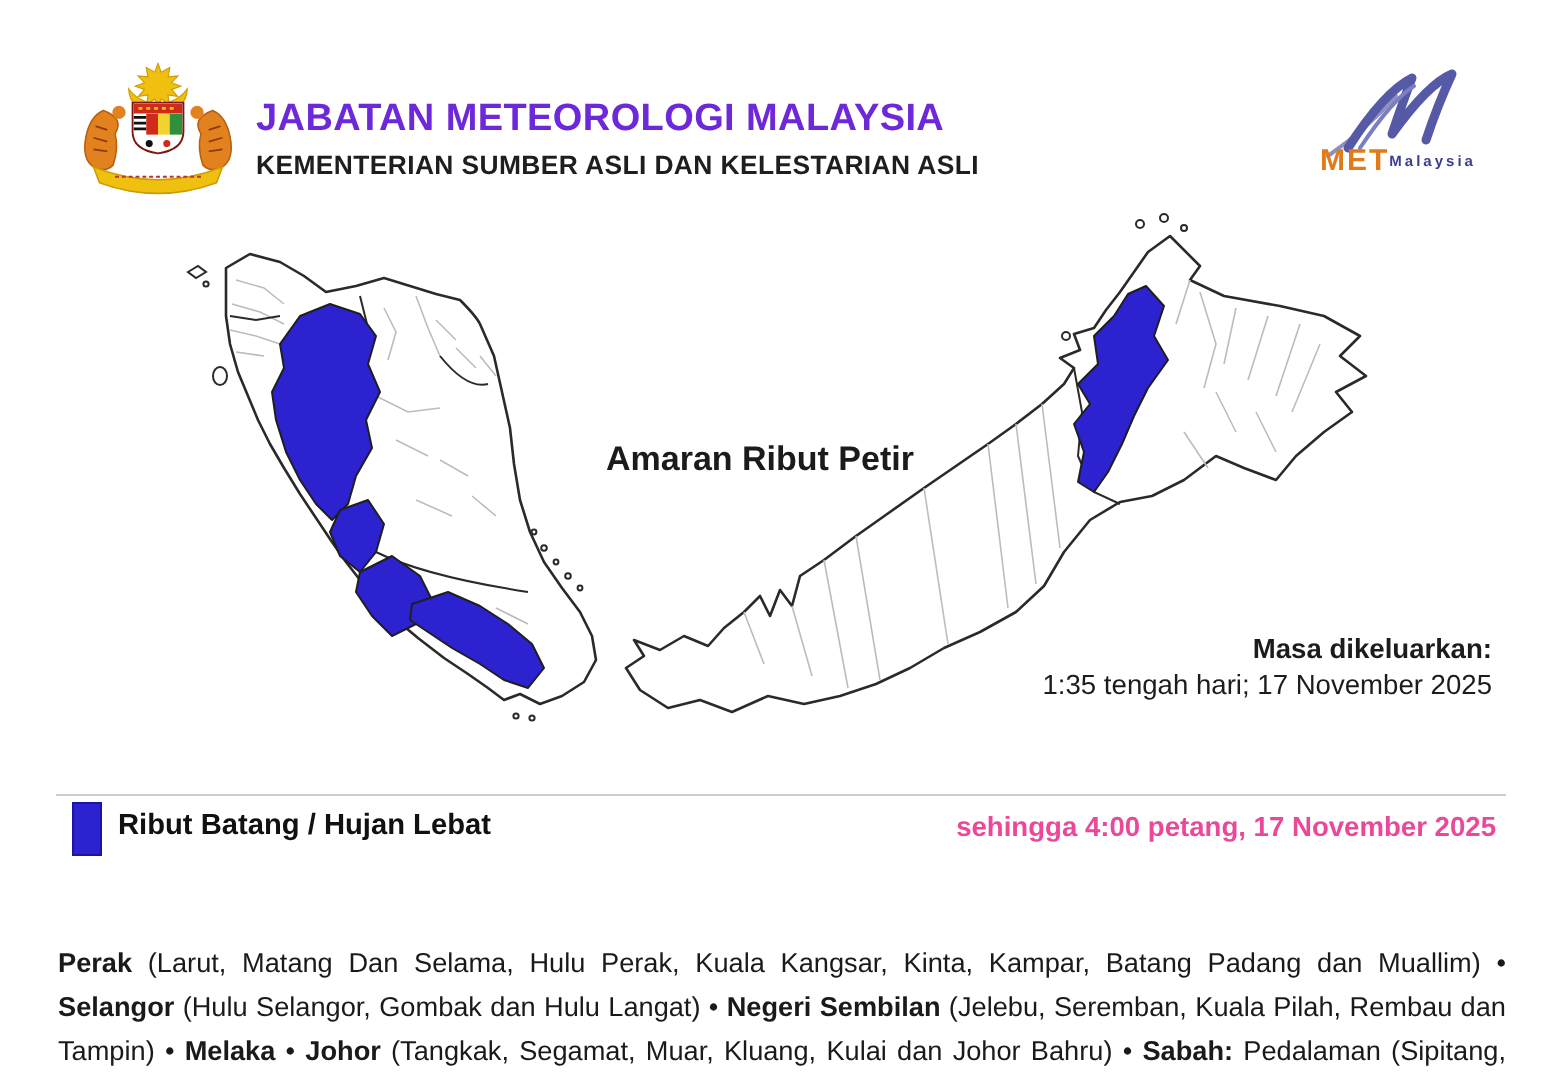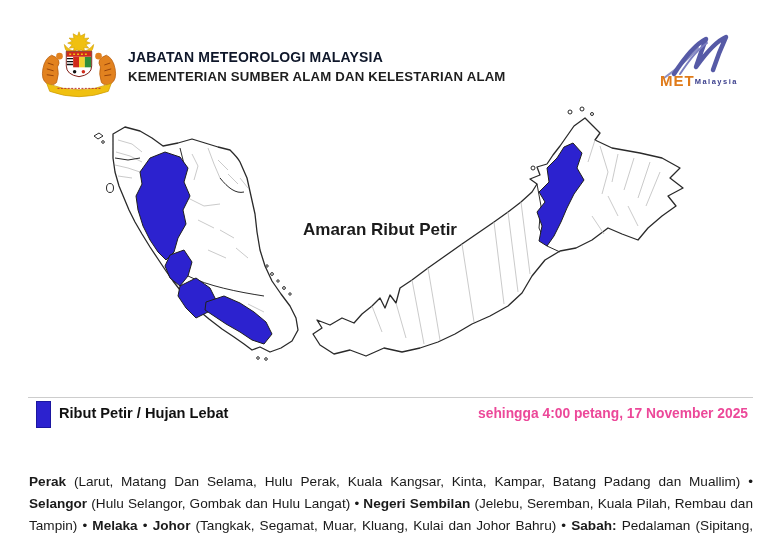--- a/index.html
+++ b/index.html
@@ -6,21 +6,21 @@
   * { margin:0; padding:0; box-sizing:border-box; }
   html,body { background:#fff; }
   body { font-family:"Liberation Sans","DejaVu Sans",sans-serif; color:#1c1c1c; }
   #bulletin {
     position:relative; width:781px; height:540px; background:#ffffff;
     overflow:hidden;
   }
   
   .crest { position:absolute; left:38px; top:29px; width:82px; height:70px; }
   .agency { position:absolute; left:128px; top:49px; }
-  .agency .l1 { font-size:14px; font-weight:bold; letter-spacing:.2px; color:#0f172a; }
+  .agency .l1 { font-size:19px; font-weight:bold; letter-spacing:.2px; color:#6d28d9; }
   .agency .l2 { font-size:13.2px; font-weight:bold; letter-spacing:.2px; color:#1e1e1e; margin-top:4px; }
   .met-logo { position:absolute; left:652px; top:34px; width:118px; height:64px; }
   .met-logo svg { position:absolute; left:10px; top:0; }
   .met-row { position:absolute; left:8px; top:38px; white-space:nowrap; }
   .met-text { font-size:15px; font-weight:bold; color:#e07b1a; letter-spacing:1px; }
   .met-sub  { font-size:7.5px; font-weight:bold; color:#3a3e8c; letter-spacing:1.5px; vertical-align:2px; }
   
   .map-pen { position:absolute; left:68px; top:118px; }
   .map-bor { position:absolute; left:308px; top:106px; }
   .map-title { position:absolute; left:303px; top:173px; font-size:17px; font-weight:bold; color:#1b1b1b; z-index:5;margin-top:47px; }
@@ -68,36 +68,40 @@
     <rect x="48" y="27.8" width="6.4" height="10.6" fill="#2f8f3a"></rect>
     <circle cx="37.5" cy="43" r="1.8" fill="#111"></circle>
       <circle cx="46.5" cy="43" r="1.8" fill="#cf2a1b"></circle>
 
     <path d="M9,55 q33,13 66,0 l-3,8 q-30,11 -60,0 Z" fill="#f0c010" stroke="#cf9c00" stroke-width="0.8"></path>
     <path d="M20,60 h44" stroke="#b33" stroke-width="1" stroke-dasharray="2 1.5"></path>
   </svg>
 
   <div class="agency">
     <div class="l1">JABATAN METEOROLOGI MALAYSIA</div>
-    <div class="l2">KEMENTERIAN SUMBER ALAM DAN KELESTARIAN ALAM</div>
+    <div class="l2">KEMENTERIAN SUMBER ASLI DAN KELESTARIAN ASLI</div>
   </div>
 
   <div class="met-logo">
     <svg width="100" height="46" viewBox="0 0 100 46">
       <path d="M2,44 Q22,30 36,14" stroke="#8d90c4" stroke-width="2" fill="none" stroke-linecap="round"></path>
       <path d="M12,40 Q30,12 44,5 Q39,18 34,33 Q52,8 64,3 Q57,18 51,36" stroke="#565aa6" stroke-width="4.5" fill="none" stroke-linecap="round" stroke-linejoin="round"></path>
       <path d="M18,40 Q34,16 45,9" stroke="#7b7ec0" stroke-width="2" fill="none" stroke-linecap="round"></path>
     </svg>
     <div class="met-row">
       <span class="met-text">MET</span><span class="met-sub">Malaysia</span>
     </div>
   </div>
 
   <div class="map-title">Amaran Ribut Petir</div>
 
+  <div class="issued">
+    <div class="lab">Masa dikeluarkan:</div>
+    <div class="val">1:35 tengah hari; 17 November 2025</div>
+  </div>
 
   <svg class="map-pen" width="245" height="272" viewBox="0 0 245 272">
 
     <path class="land" d="M45,16 L57,9 L72,13 L84,20 L95,28 L110,25 L124,21 L137,25 L150,29 L162,32
       C166,36 170,40 172,44 L179,60 L183,78 L187,96 L189,114 L192,132 L197,148 L204,163 L213,176
       L222,188 L228,200 L230,212 L224,223 L213,230 L202,234 L192,229 L184,232 L176,226
       L166,219 L154,211 L141,201 L129,191 L120,181 L112,172 L105,163 L98,153 L90,141
       L82,129 L74,116 L67,104 L61,92 L56,80 L51,68 L47,54 L45,40 L45,27 Z"></path>
 
     <path class="dist" d="M50,22 L64,26 L74,34 M48,34 L62,38 L74,44 M47,47 L60,50 L72,54 M50,58 L64,60
@@ -144,18 +148,18 @@
     <path class="hl" d="M265,37 L274,47 L269,62 L276,74 L266,88 L259,102 L253,116 L246,130 L239,140 L231,135 L234,120 L229,106 L237,96 L231,86 L241,76 L239,62 L249,52 L256,41 Z"></path>
 
     <circle class="isle" cx="262" cy="6" r="2"></circle>
       <circle class="isle" cx="274" cy="3" r="2"></circle>
     <circle class="isle" cx="284" cy="8" r="1.5"></circle>
       <circle class="isle" cx="225" cy="62" r="2"></circle>
   </svg>
 
   <div class="rule"></div>
   <div class="swatch"></div>
-  <div class="legend-label">Ribut Petir / Hujan Lebat</div>
+  <div class="legend-label">Ribut Batang / Hujan Lebat</div>
   <div class="legend-valid">sehingga 4:00 petang, 17 November 2025</div>
 
   <div class="areas"><span class="seg bold">Perak</span><span class="seg"> (Larut, Matang Dan Selama, Hulu Perak, Kuala Kangsar, Kinta, Kampar, Batang Padang dan Muallim) • </span><span class="seg bold">Selangor</span><span class="seg"> (Hulu Selangor, Gombak dan Hulu Langat) • </span><span class="seg bold">Negeri Sembilan</span><span class="seg"> (Jelebu, Seremban, Kuala Pilah, Rembau dan Tampin) • </span><span class="seg bold">Melaka</span><span class="seg"> • </span><span class="seg bold">Johor</span><span class="seg"> (Tangkak, Segamat, Muar, Kluang, Kulai dan Johor Bahru) • </span><span class="seg bold">Sabah:</span><span class="seg"> Pedalaman (Sipitang, Beaufort dan Tambunan) dan Pantai Barat (Papar, Putatan, Penampang, Kota Kinabalu, Tuaran dan Kota Belud)</span></div>
 
 </div>
 
 </body></html>

